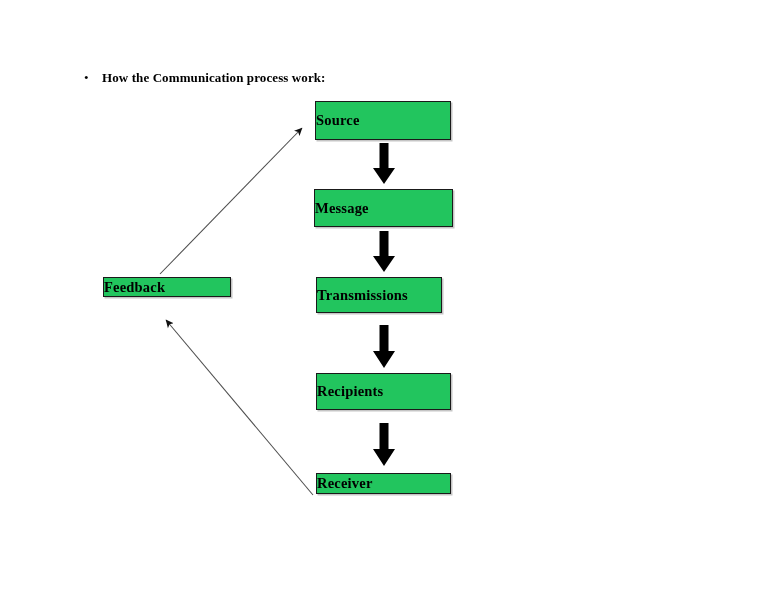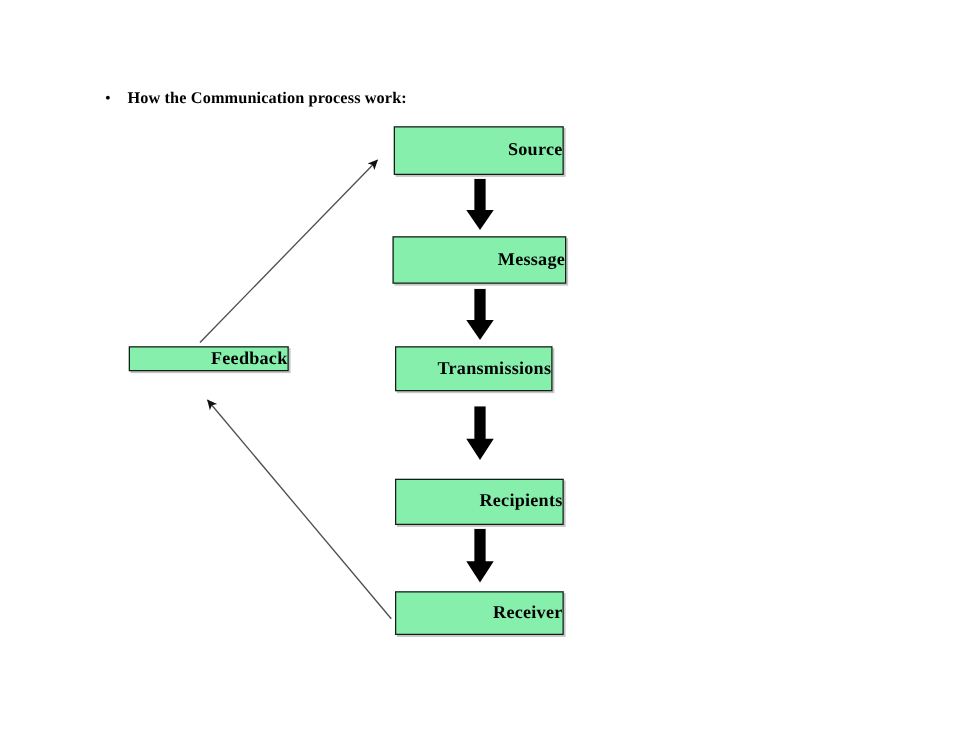--- a/index.html
+++ b/index.html
@@ -47,25 +47,25 @@
     line-height: 19px;
     font-weight: bold;
     letter-spacing: 0.1px;
     font-family: "Liberation Serif", "DejaVu Serif", serif;
   }
 
   
   .node {
     position: absolute;
     box-sizing: border-box;
-    background: #86efac;
+    background: #22c55e;
     border: 1.6px solid #1a1a1a;
     display: flex;
     align-items: center;
-    justify-content: flex-end;
+    justify-content: flex-start;
     box-shadow: 1.5px 1.5px 0 rgba(150,150,150,0.55);
   }
   .node-label {
     font-size: 14.5px;
     font-weight: bold;
     letter-spacing: 0.2px;
     font-family: "Liberation Serif", "DejaVu Serif", serif;
     color: #000000;
     line-height: 1;
   }
@@ -95,33 +95,33 @@
 
   <div class="bullet-row">
     <span class="bullet-dot">•</span>
     <span class="bullet-text">How the Communication process work:</span>
   </div>
 
   <div class="node" style="left:315px; top:101px; width:136px; height:39px;">
     <span class="node-label">Source</span>
   </div>
 
-  <div class="node" style="left:314px; top:189px; width:139px; height:38px;padding-left:32px;">
+  <div class="node" style="left:314px; top:189px; width:139px; height:38px;">
     <span class="node-label">Message</span>
   </div>
 
   <div class="node" style="left:316px; top:277px; width:126px; height:36px;">
     <span class="node-label">Transmissions</span>
   </div>
 
-  <div class="node" style="left:316px; top:383px; width:135px; height:37px;">
+  <div class="node" style="left:316px; top:373px; width:135px; height:37px;">
     <span class="node-label">Recipients</span>
   </div>
 
-  <div class="node" style="left:316px; top:473px; width:135px; height:35px;padding-left:36px;">
+  <div class="node" style="left:316px; top:473px; width:135px; height:21px;">
     <span class="node-label">Receiver</span>
   </div>
 
   <div class="node" style="left:103px; top:277px; width:128px; height:20px;">
     <span class="node-label">Feedback</span>
   </div>
 
   <div class="varrow" style="left:372px; top:143px;">
     <svg width="24" height="42" viewBox="0 0 24 42" aria-hidden="true">
       <polygon points="7.5,0 16.5,0 16.5,25 23,25 12,41 1,25 7.5,25" fill="#000000"></polygon>

